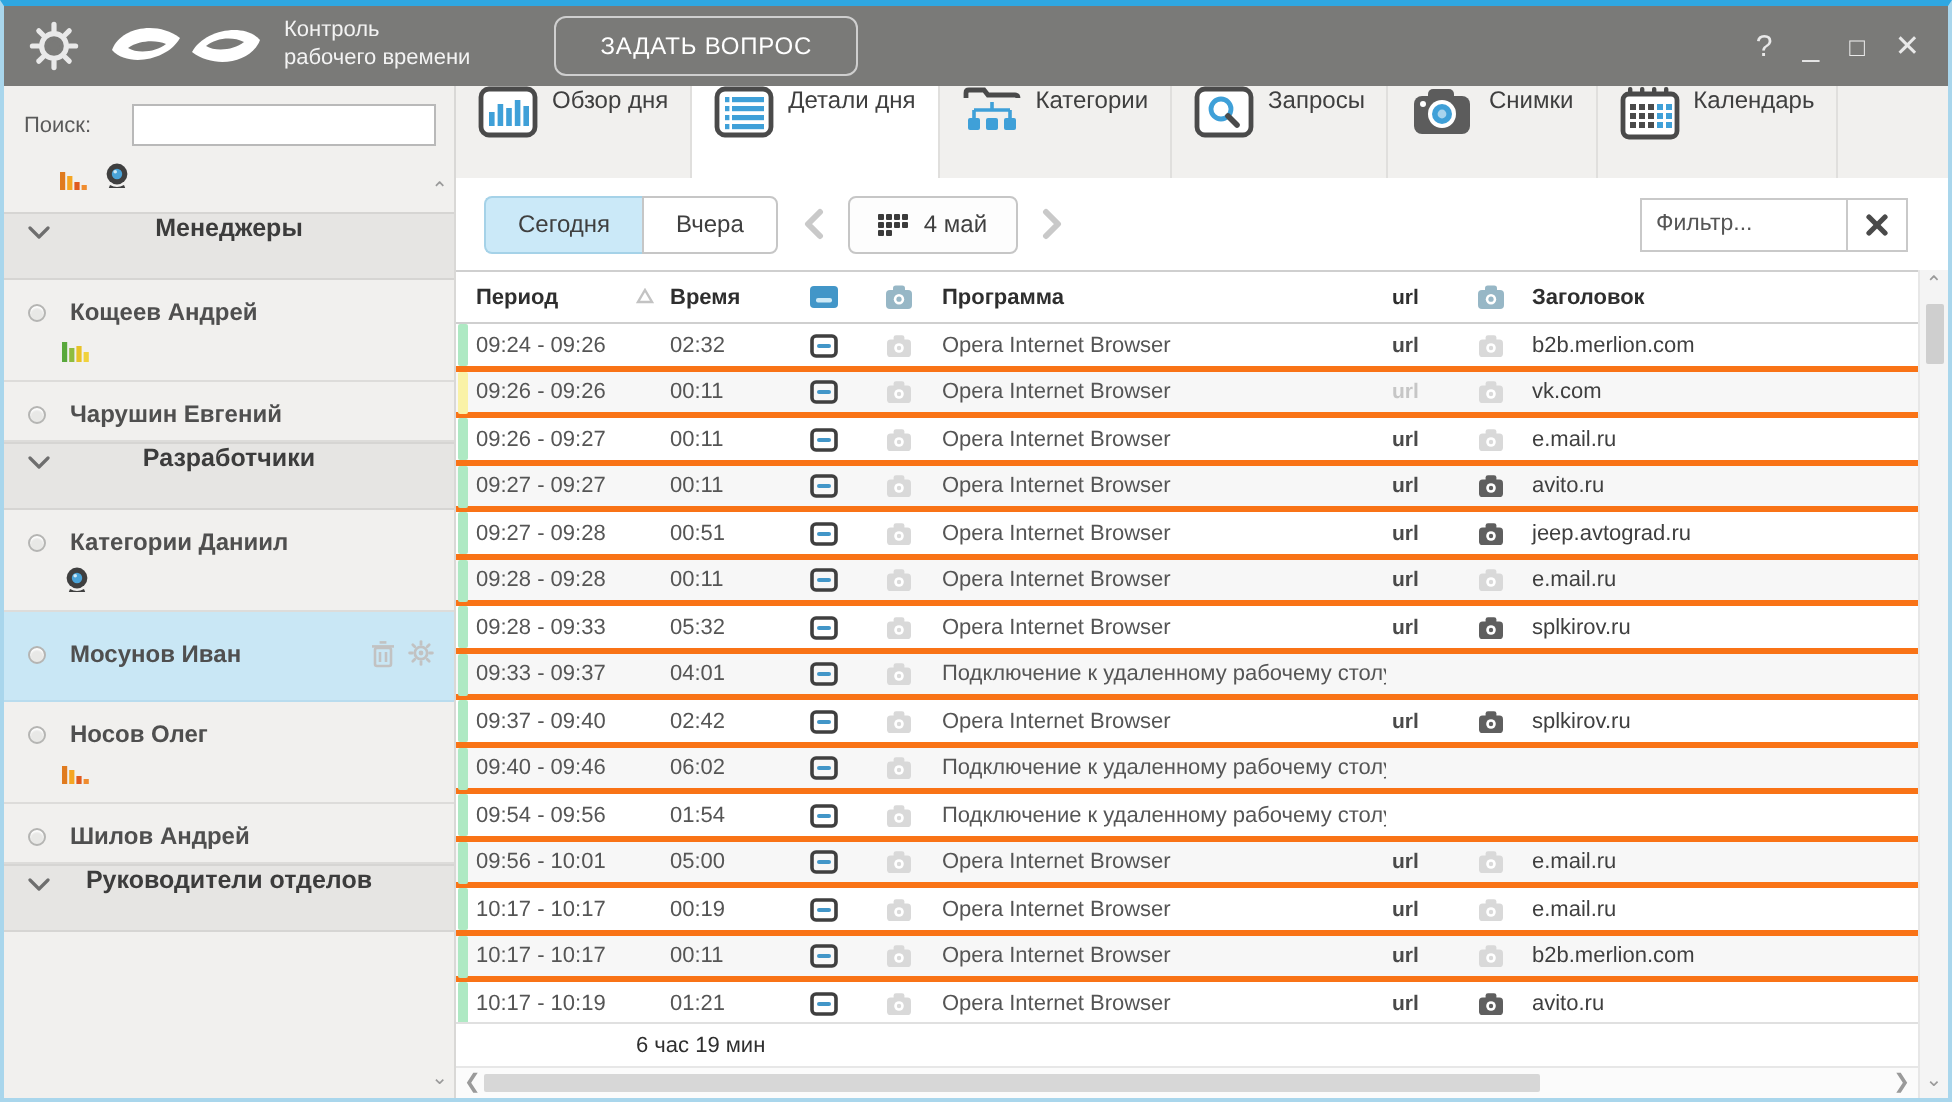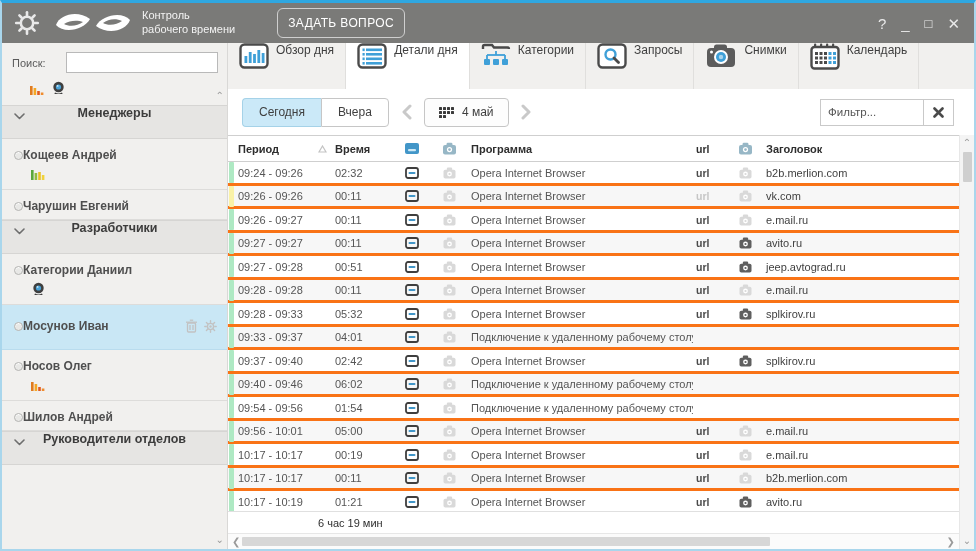--- a/index.html
+++ b/index.html
@@ -8,39 +8,39 @@
     width:976px; height:551px; position:relative; overflow:hidden;
     border:2px solid #a9d6ec; border-top:3px solid #2fa7e1; background:#f1f0ee;
     display:flex; flex-direction:column;
   }
   
   .titlebar { height:40px; background:#7a7a78; display:flex; align-items:center; flex:0 0 auto; color:#fff; }
   .tb-gear { margin:0 14px 0 12px; display:flex; }
   .tb-logo { display:flex; margin-right:10px; }
   .tb-title { font-size:11px; line-height:1.25; color:#f3f3f3; }
   .ask-btn { margin-left:42px; border:1px solid #cfcfcf; border-radius:6px; background:transparent;
-    color:#fff; font-size:12px; padding:7px 10px; letter-spacing:.4px; cursor:pointer; font-family:inherit; }
+    color:#fff; font-size:12px; padding:7px 22px; letter-spacing:.4px; cursor:pointer; font-family:inherit; }
   .tb-controls { margin-left:auto; margin-right:14px; display:flex; gap:15px; align-items:center;
     color:#e9e9e9; font-size:15px; }
   .tb-controls span { cursor:pointer; line-height:1; }
   
   .body { flex:1; display:flex; min-height:0; }
   
   .sidebar { width:226px; flex:0 0 auto; background:#f1f0ee; border-right:1px solid #d9d8d6;
     position:relative; overflow:hidden; }
   .search-row { display:flex; align-items:center; padding:9px 10px 6px 10px; gap:20px; }
   .search-row label { font-size:11px; color:#5a5a5a; }
   .search-row input { flex:1; height:21px; border:1px solid #b9b9b9; background:#fff; font-size:11px; padding:0 4px; margin-right:14px; }
   .quick-icons { display:flex; gap:7px; padding:2px 0 6px 28px; align-items:flex-end; }
   .grp-head { background:#e6e5e3; border-top:1px solid #d6d5d3; border-bottom:1px solid #d6d5d3;
     height:34px; display:flex; align-items:flex-start; position:relative; cursor:pointer; }
   .grp-head .chev { position:absolute; left:12px; }
   .grp-head .gl { flex:1; text-align:center; font-weight:bold; font-size:12.5px; color:#3c3c3c; }
   .s-item { padding:9px 12px 6px 12px; border-bottom:1px solid #dddcda; cursor:pointer; position:relative; }
-  .s-item .row1 { display:flex; align-items:center; gap:0; }
+  .s-item .row1 { display:flex; align-items:center; gap:12px; }
   .s-item .nm { font-size:12px; font-weight:bold; color:#4f4f4f; }
   .s-item .dot { width:9px; height:9px; border-radius:50%; background:#e8e8e6; border:1px solid #b5b5b3;
     box-shadow:inset 0 1px 1px #fff; flex:0 0 auto; }
   .s-item .nodot { width:9px; flex:0 0 auto; }
   .s-item .badge { margin:5px 0 2px 17px; height:14px; display:flex; }
   .s-item.sel { background:#c9e7f5; border-bottom:1px solid #b9dcee; padding-top:14px; padding-bottom:16px; }
   .s-item .acts { position:absolute; right:10px; top:14px; display:flex; gap:6px; }
   .sb-scroll-up { position:absolute; top:48px; right:3px; }
   .sb-scroll-dn { position:absolute; bottom:4px; right:3px; }
   

